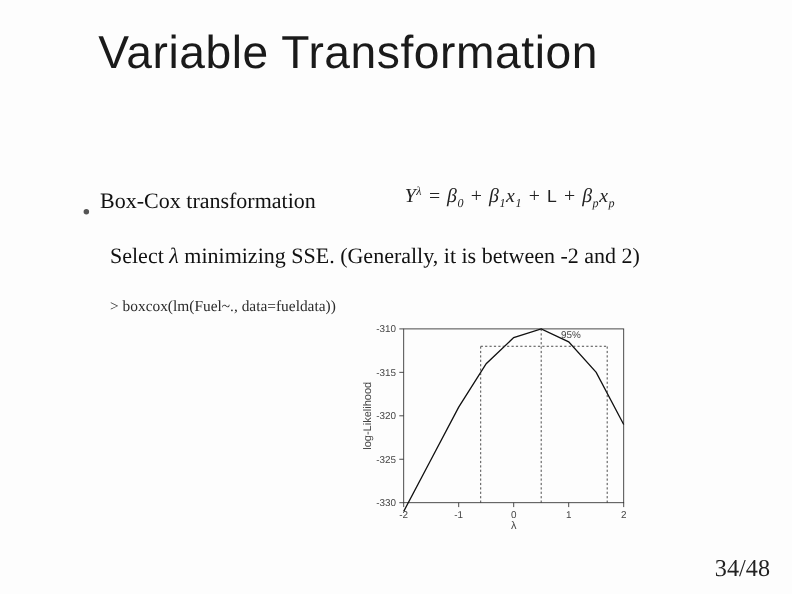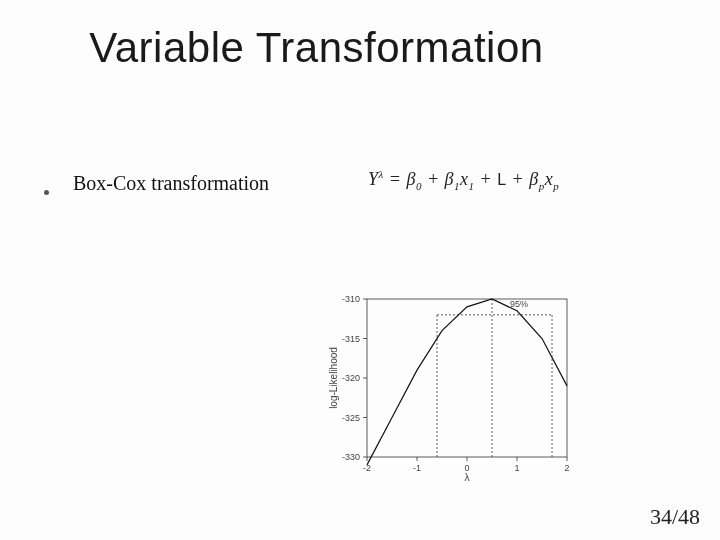--- a/index.html
+++ b/index.html
@@ -26,25 +26,25 @@
     text-align: center;
     font-family: 'Segoe UI Light', 'Helvetica Neue', Arial, sans-serif;
     font-weight: 300;
     font-size: 42px;
     letter-spacing: 0.5px;
     color: #1a1a1a;
   }
   .bullet-row {
     position: absolute;
     top: 172px;
-    left: 44px;
+    left: 76px;
     display: flex;
     align-items: flex-end;
     font-size: 20px;
-    gap: 18px;
+    gap: 4px;
   }
   .bullet-dot {
     width: 5px; height: 5px; background:#555; border-radius:50%;
     margin-right: 6px;
     display:inline-block;
   }
   .bullet-text { font-size: 20px; }
   .formula {
     position: absolute;
     top: 168px;
@@ -104,21 +104,25 @@
 
   <div class="bullet-row">
     <span class="bullet-dot"></span>
     <span class="bullet-text">Box-Cox transformation</span>
   </div>
 
   <div class="formula">
     <span>Y</span><sup>λ</sup><span> = </span><span>β</span><span class="sub">0</span><span> + </span><span>β</span><span class="sub">1</span><span>x</span><span class="sub">1</span><span> + </span><span class="ld">L</span><span> + </span><span>β</span><span class="sub">p</span><span>x</span><span class="sub">p</span>
   </div>
 
+  <div class="select-line">
+    <span>Select </span><span class="lambda">λ</span><span>  minimizing SSE. (Generally, it is between -2 and 2)</span>
+  </div>
 
+  <div class="code-line">&gt; boxcox(lm(Fuel~., data=fueldata))</div>
 
   <div class="chart-wrap">
     <svg id="chart-svg" width="250" height="200">
         <rect x="42" y="14" width="200" height="158" fill="none" stroke="#333" stroke-width="0.8"></rect>
         <line x1="42" y1="172" x2="42" y2="176" stroke="#333" stroke-width="0.8"></line>
         <text x="42" y="186" font-size="9" text-anchor="middle">-2</text>
         <line x1="92" y1="172" x2="92" y2="176" stroke="#333" stroke-width="0.8"></line>
         <text x="92" y="186" font-size="9" text-anchor="middle">-1</text>
         <line x1="142" y1="172" x2="142" y2="176" stroke="#333" stroke-width="0.8"></line>
         <text x="142" y="186" font-size="9" text-anchor="middle">0</text>

